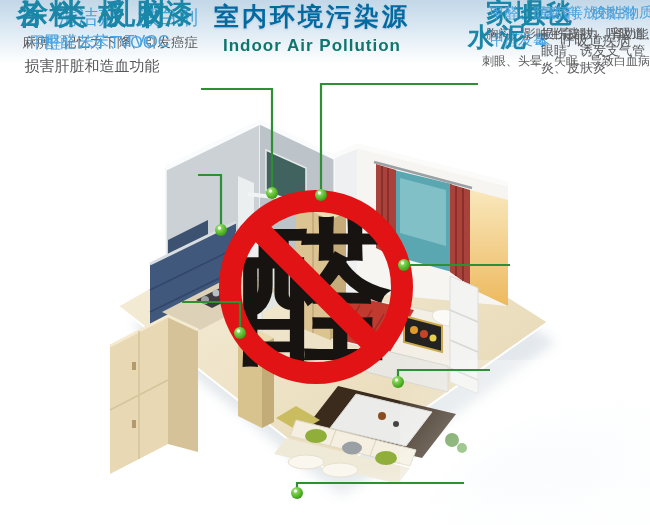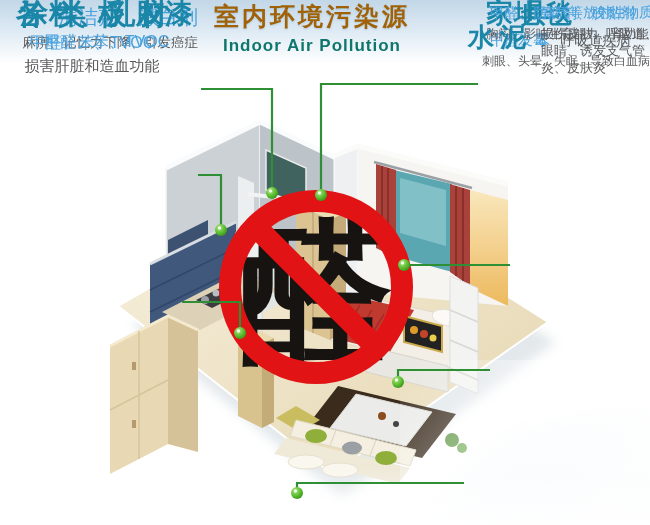--- a/index.html
+++ b/index.html
@@ -12,21 +12,21 @@
     background:linear-gradient(180deg,#c2d7e7 0%,#dcE9f3 45%,#ffffff 100%);
   }
   .corner-tint{
     position:absolute;right:0;bottom:0;width:230px;height:130px;
     background:radial-gradient(ellipse at 100% 100%, rgba(178,208,232,.5) 0%, rgba(178,208,232,0) 70%);
   }
   .title{
     position:absolute;left:0;top:8;width:624px;text-align:center;z-index:30;
   }
   .title .zh{
-    font-size:25px;font-weight:bold;letter-spacing:3px;color:#a16207;
+    font-size:25px;font-weight:bold;letter-spacing:3px;color:#0369a1;
     text-shadow:0 1px 2px rgba(110,150,180,.35);
   }
   .title .en{
     font-size:17px;font-weight:bold;letter-spacing:1px;color:#0f766e;margin-top:3px;
   }
   svg.room{position:absolute;left:0;top:0;z-index:10;}
   .lbl{position:absolute;z-index:40;}
   .lbl .h{font-weight:bold;color:#1a86a8;line-height:1.0;white-space:nowrap;}
   .lbl .sub{color:#49a2de;margin-top:4px;white-space:nowrap;}
   .lbl .desc{color:#58595b;margin-top:3px;white-space:nowrap;}

